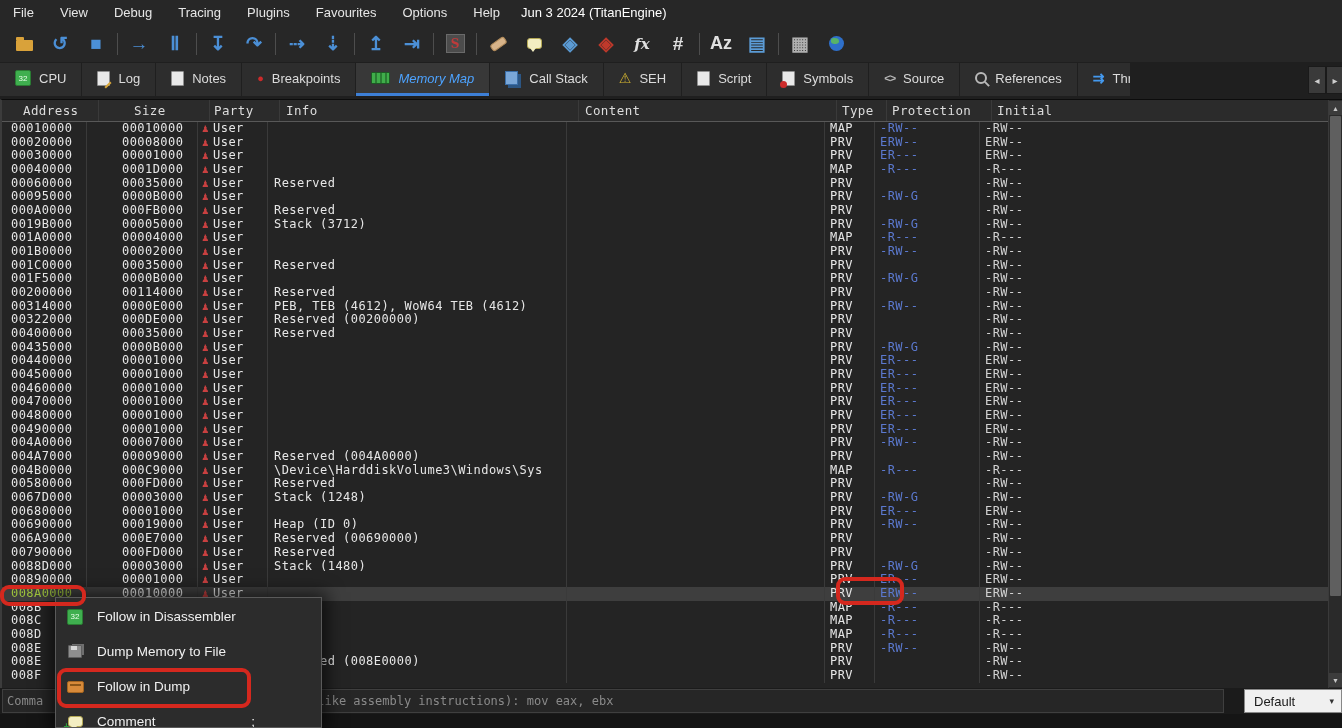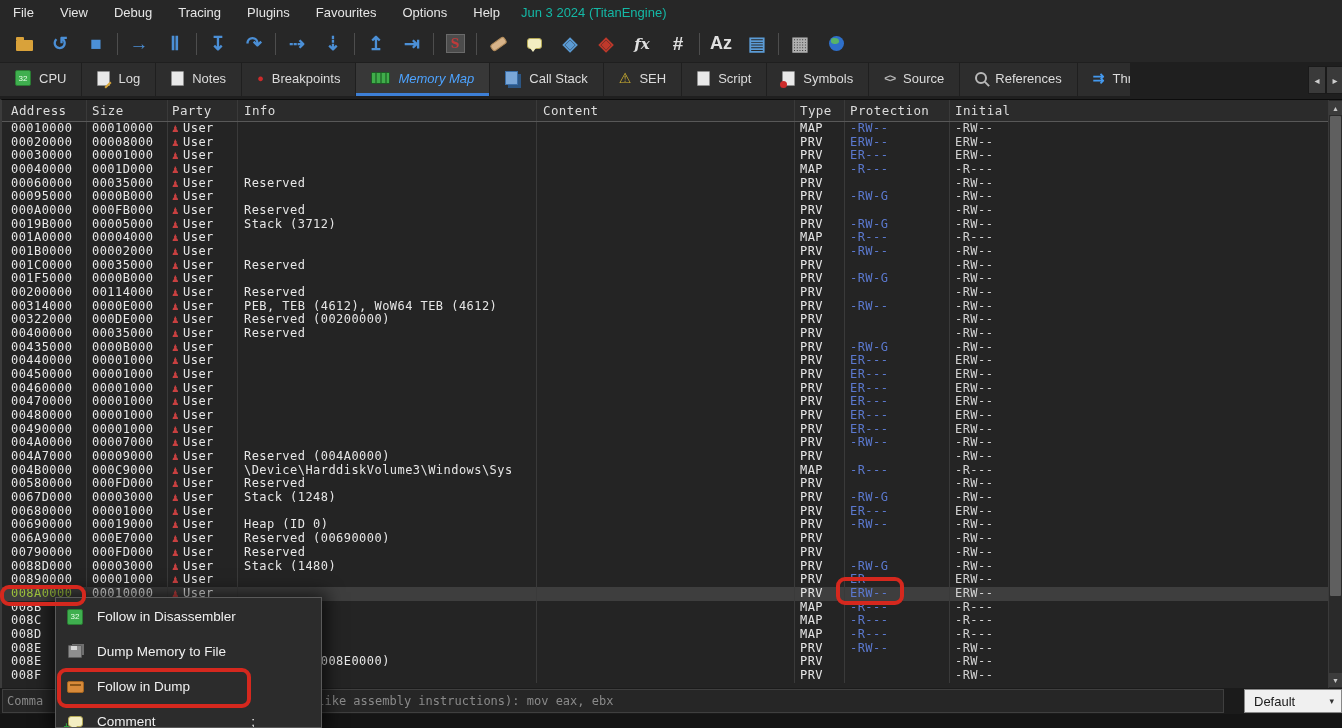--- a/index.html
+++ b/index.html
@@ -1,21 +1,21 @@
 <!DOCTYPE html>
 <html><head>
 <meta charset="utf-8">
 <style>
   html,body{margin:0;padding:0;background:#111;}
   #app{position:relative;width:1342px;height:728px;background:#1f1f1f;overflow:hidden;
        font-family:"Liberation Sans",sans-serif;-webkit-font-smoothing:antialiased;}
   
   #menubar{position:absolute;left:0;top:0;width:100%;height:25px;background:#272727;display:flex;align-items:center;}
   .mitem{padding:0 13px;color:#e6e6e6;font-size:13px;line-height:25px;cursor:default;}
-  #builddate{margin-left:8px;color:#14b8a6;font-size:13px;}
+  #builddate{margin-left:8px;color:#ffffff;font-size:13px;}
   
   #toolbar{position:absolute;left:0;top:25px;width:100%;height:37px;background:#272727;display:flex;align-items:center;padding-left:6px;box-sizing:border-box;}
   .tbtn{width:36px;height:30px;display:flex;align-items:center;justify-content:center;font-size:19px;font-weight:bold;cursor:default;}
   .tsep{width:1px;height:22px;background:#4d4d4d;margin:0 3px;}
   .fxit{font-style:italic;font-size:15px;font-family:"DejaVu Serif",serif;}
   .azsm{font-size:18px;font-weight:bold;}
   
   #tabbar{position:absolute;left:0;top:62px;width:100%;height:37px;background:#1f1f1f;display:flex;overflow:hidden;}
   .tab{height:33px;margin:1px 1px 0 0;padding:0 15px;background:#2d2d2d;color:#dcdcdc;font-size:13px;
        display:flex;align-items:center;gap:8px;white-space:nowrap;cursor:default;border-bottom:3px solid transparent;box-sizing:border-box;}
@@ -45,27 +45,27 @@
   .glyph-bubble::after{content:"";position:absolute;left:2px;bottom:-4px;border-left:3px solid transparent;border-right:3px solid transparent;border-top:4px solid #f3eec2;}
   .glyph-bubble.plus::before{content:"+";position:absolute;color:#2e9e3e;font-size:10px;left:-5px;bottom:-6px;font-weight:bold;}
   .glyph-dumpicon{width:15px;height:10px;background:#d78a3a;border:1px solid #a5651f;border-radius:2px;position:relative;flex:none;}
   .glyph-dumpicon::after{content:"";position:absolute;left:2px;top:2px;right:2px;height:2px;background:#8a5518;}
   .glyph-floppy{width:12px;height:11px;background:#8f8f8f;border:1px solid #5f5f5f;border-radius:1px;position:relative;flex:none;box-shadow:3px -2px 0 -1px #6f6f6f;}
   .glyph-floppy::after{content:"";position:absolute;left:2px;top:0;width:6px;height:4px;background:#d8d8d8;}
   .srcglyph{font-size:11px;font-weight:bold;color:#b8b8b8;letter-spacing:-1px;flex:none;}
   
   #tablewrap{position:absolute;left:0;top:99px;width:1342px;height:589px;background:#242424;border-top:1px solid #0c0c0c;border-left:2px solid #3c3c3c;box-sizing:border-box;}
   #thead{position:absolute;left:0;top:0;right:14px;height:21px;background:#2b2b2b;border-bottom:1px solid #585858;display:flex;
-         font-family:"DejaVu Sans Mono",monospace;font-size:12.5px;color:#dcdcdc;line-height:21px;letter-spacing:.4px;}
+         font-family:"DejaVu Sans Mono",monospace;font-size:12.5px;color:#dcdcdc;line-height:21px;letter-spacing:.4px;padding-left:12px;}
   #rows{position:absolute;left:0;top:22px;right:14px;bottom:0;overflow:hidden;}
   .mm-row{display:flex;height:13.68px;line-height:13.7px;font-family:"DejaVu Sans Mono",monospace;font-size:12px;color:#e6e6e6;letter-spacing:.45px;white-space:nowrap;}
   .mm-row.sel{background:#3e3e3e;}
   .mm-row.sel .cv0{color:#9cc13c;}
   .hc,.cell{box-sizing:border-box;border-right:1px solid #3a3a3a;overflow:hidden;flex:none;}
-  .w0{width:85px;padding-left:9px;} .w1{width:81px;padding-left:5px;} .w2{width:70px;padding-left:4px;}
+  .w0{width:85px;padding-left:9px;} .w1{width:81px;padding-left:5px;margin-left:30px;} .w2{width:70px;padding-left:4px;}
   .w3{width:299px;padding-left:6px;} .w4{width:258px;padding-left:6px;} .w5{width:50px;padding-left:5px;}
   .w6{width:105px;padding-left:5px;} .w7{flex:1 1 auto;padding-left:5px;border-right:none;}
   .prot{color:#5b79cf;} .initc{color:#d2d2d2;}
   .pawn{color:#c84040;font-size:11px;margin-right:4px;}
   
   #vscroll{position:absolute;right:0;top:0;width:14px;height:100%;background:#2a2a2a;border-left:1px solid #3a3a3a;box-sizing:border-box;}
   .sbtn{position:absolute;left:0;width:13px;height:14px;background:#3c3c3c;color:#c8c8c8;font-size:7px;display:flex;align-items:center;justify-content:center;}
   #sthumb{position:absolute;left:1px;top:16px;width:11px;height:480px;background:#5f5f5f;border-radius:1px;}
   
   #ctxmenu{position:absolute;left:55px;top:597px;width:267px;height:131px;background:#2c2c2c;border:1px solid #5a5a5a;

